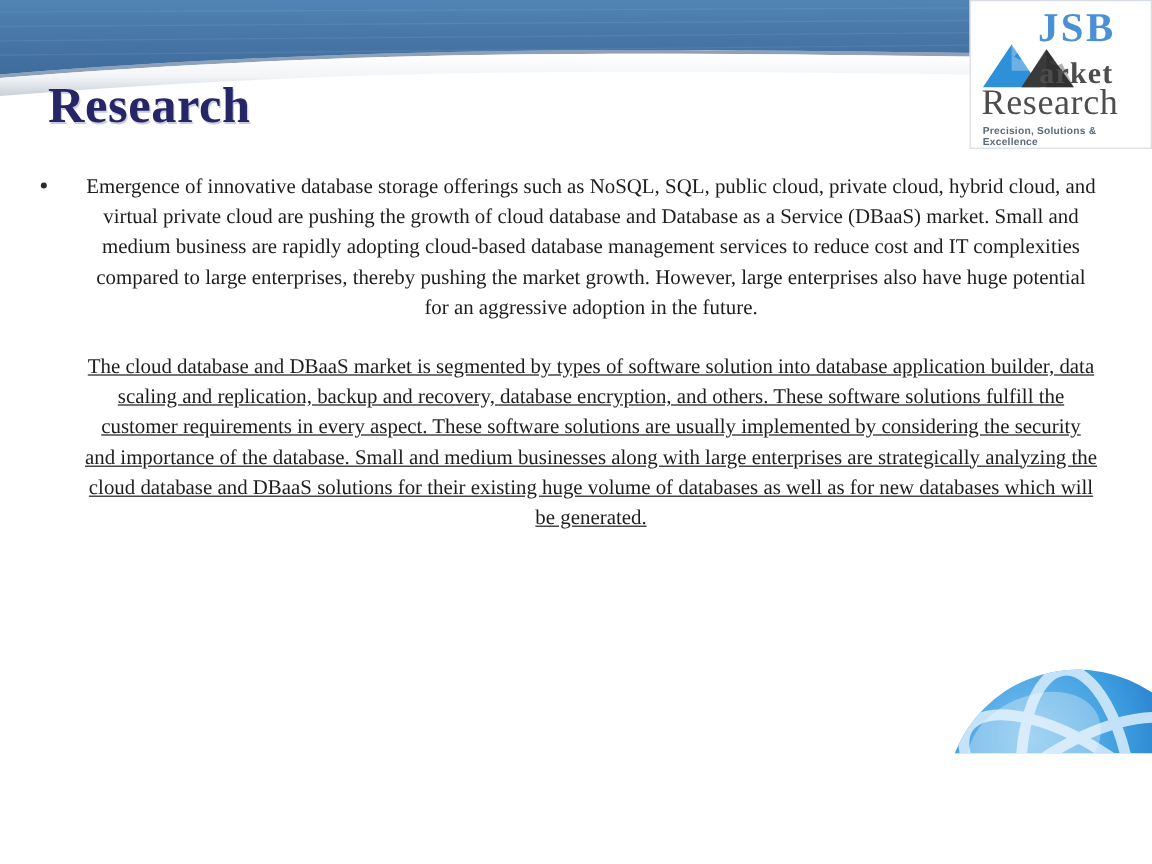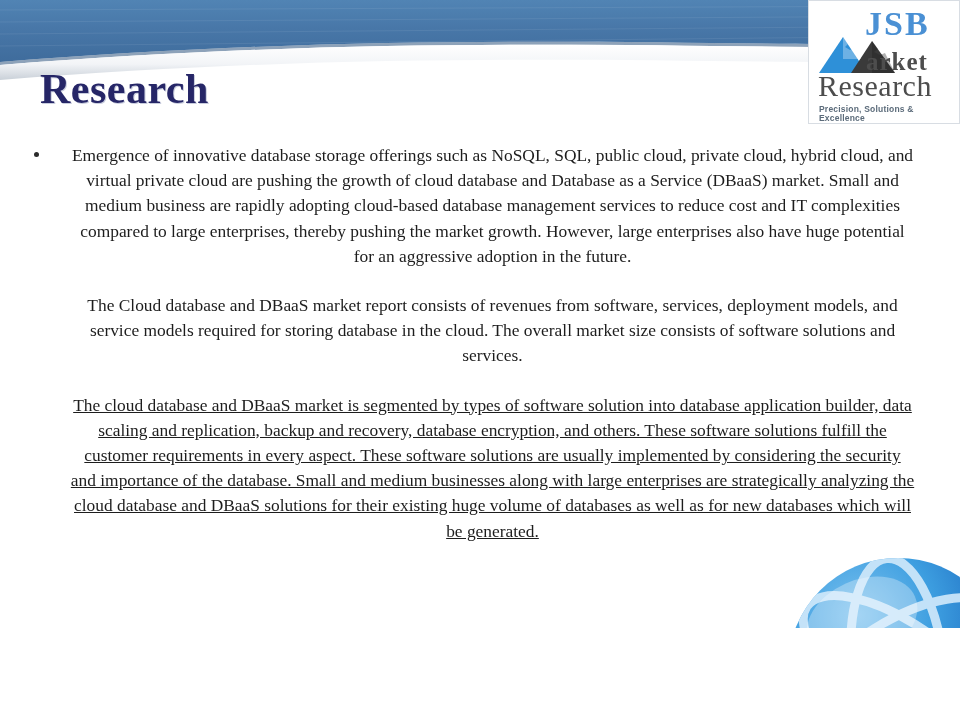--- a/index.html
+++ b/index.html
@@ -244,20 +244,19 @@
       <div class="logo-tagline">Precision, Solutions &amp; Excellence</div>
     </div>
   </div>
 
   <div class="slide-title">Research</div>
 
   <div class="content">
     <div class="bullet-row">
       <span class="bullet-dot"></span>
       <p class="para">Emergence of innovative database storage offerings such as NoSQL, SQL, public cloud, private cloud, hybrid cloud, and virtual private cloud are pushing the growth of cloud database and Database as a Service (DBaaS) market. Small and medium business are rapidly adopting cloud-based database management services to reduce cost and IT complexities compared to large enterprises, thereby pushing the market growth. However, large enterprises also have huge potential for an aggressive adoption in the future.</p>
-      <p class="para">The Cloud database and DBaaS market report consists of revenues from software, services, deployment models, and service models required for storing database in the cloud. The overall market size consists of software solutions and services.</p>
       <p class="para">The cloud database and DBaaS market is segmented by types of software solution into database application builder, data scaling and replication, backup and recovery, database encryption, and others. These software solutions fulfill the customer requirements in every aspect. These software solutions are usually implemented by considering the security and importance of the database. Small and medium businesses along with large enterprises are strategically analyzing the cloud database and DBaaS solutions for their existing huge volume of databases as well as for new databases which will be generated.</p>
     </div>
   </div>
 
   <div class="fppt">fppt.com</div>
 
 </div>
 
 </body></html>

